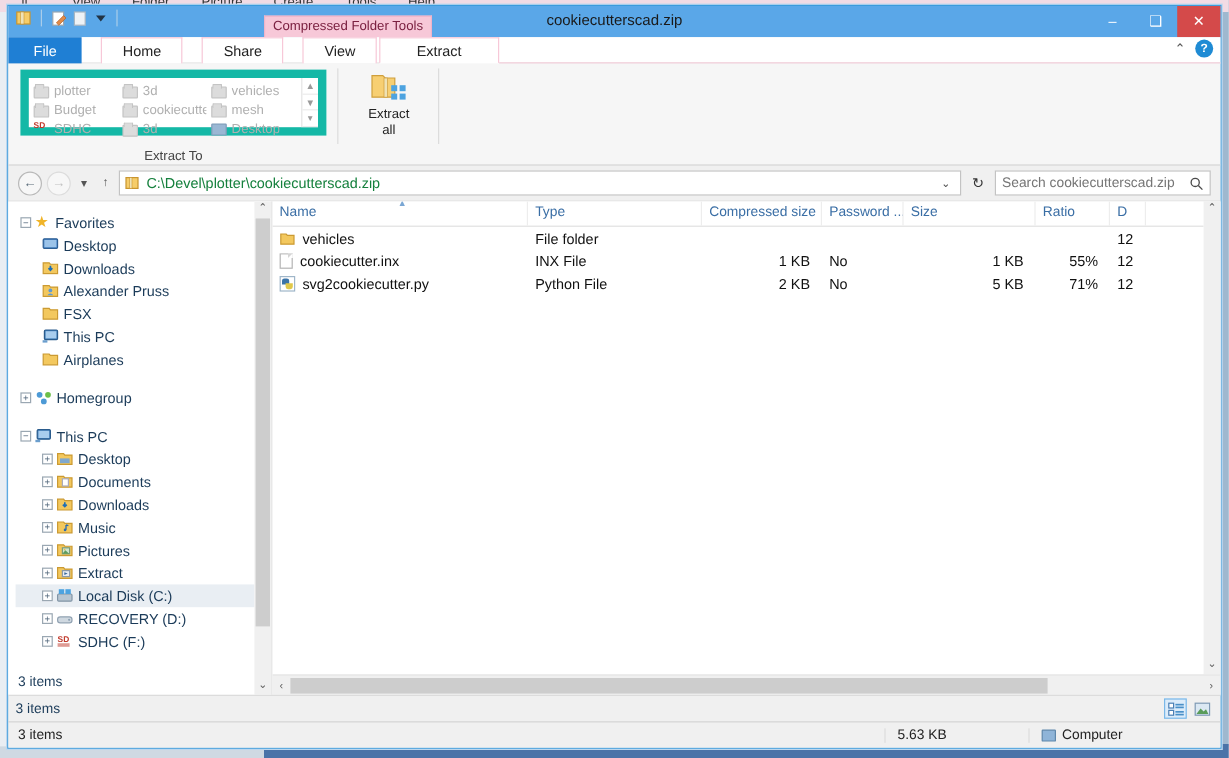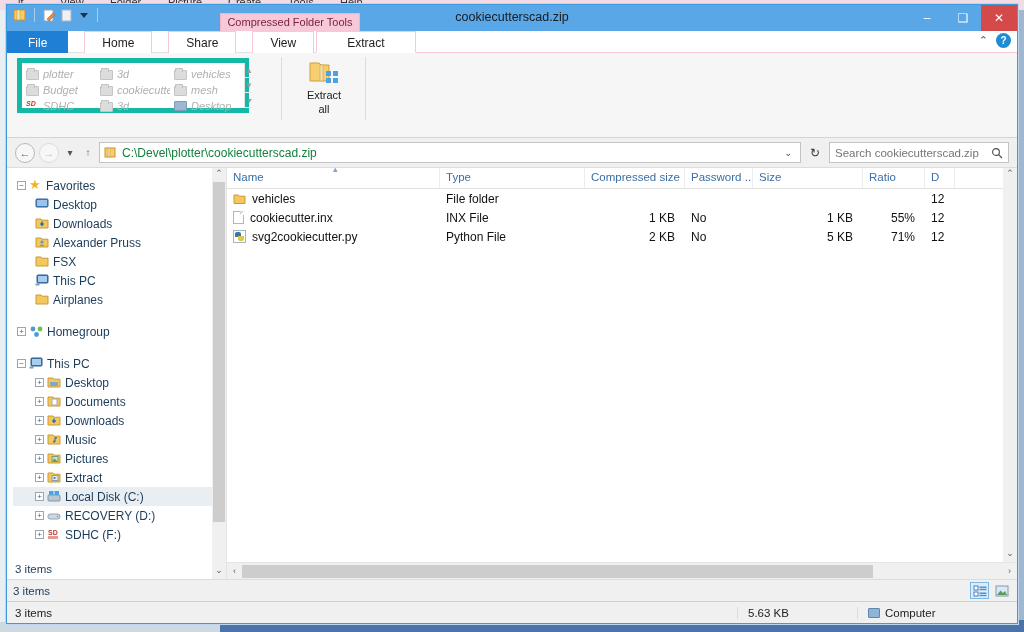--- a/index.html
+++ b/index.html
@@ -89,22 +89,22 @@
     height:85px; background:#f6f6f6; border-bottom:1px solid #d4d4d4;
     flex:0 0 auto; display:flex; position:relative;
   }
   .rgroup { position:relative; height:85px; display:flex; flex-direction:column; }
   .rgroup .glabel {
     position:absolute; bottom:2px; left:0; right:0; text-align:center;
     font-size:11px; color:#444;
   }
   .rgroup .gsep { position:absolute; right:0; top:4px; bottom:18px; width:1px; background:#dcdcdc; }
   .gallery {
-    margin:5px 6px 0 10px; width:232px; height:55px; background:#fff;
-    border:5px solid #14b8a6; display:flex; position:relative;font-style:italic;
+    margin:5px 6px 0 10px; width:255px; height:55px; background:#fff;
+    border:7px solid #14b8a6; display:flex; position:relative;
   }
   .gcols { display:flex; flex:1; }
   .gcol { width:74px; padding:3px 0 0 4px; }
   .gitem { display:flex; align-items:center; height:16px; gap:4px; font-size:11px; color:#b0b0b0; }
   .gitem .gtxt { white-space:nowrap; overflow:hidden; }
   .gscroll { width:14px; border-left:1px solid #e4e4e4; display:flex; flex-direction:column; }
   .gscroll div {
     flex:1; display:flex; align-items:center; justify-content:center;
     font-size:8px; color:#9a9a9a; border-bottom:1px solid #ececec;
   }
@@ -375,20 +375,21 @@
               <span class="gtxt">Desktop</span>
             </div>
           </div>
         </div>
         <div class="gscroll">
           <div>▲</div>
           <div>▼</div>
           <div>▾</div>
         </div>
       </div>
+      <div class="glabel">Extract To</div>
       <div class="gsep"></div>
     </div>
 
     <div class="rgroup" style="width:84px">
       <div class="bigbtn">
         <span>
           <svg width="32" height="28" viewBox="0 0 32 28">
             <path d="M2 4 h9 l2 2 h8 v16 h-19 z" fill="#f7cf72" stroke="#cf9f3c"></path>
             <rect x="12" y="6" width="3" height="16" fill="#efe2b4" stroke="#cf9f3c" stroke-width=".6"></rect>
             <rect x="18" y="12" width="5" height="5" fill="#4da3e0"></rect>

